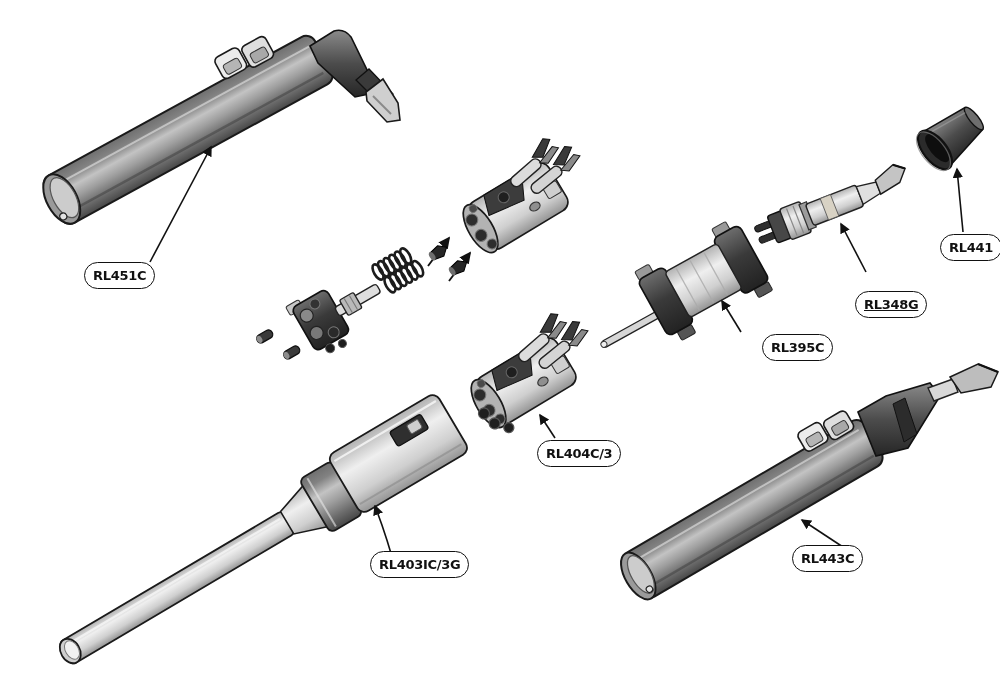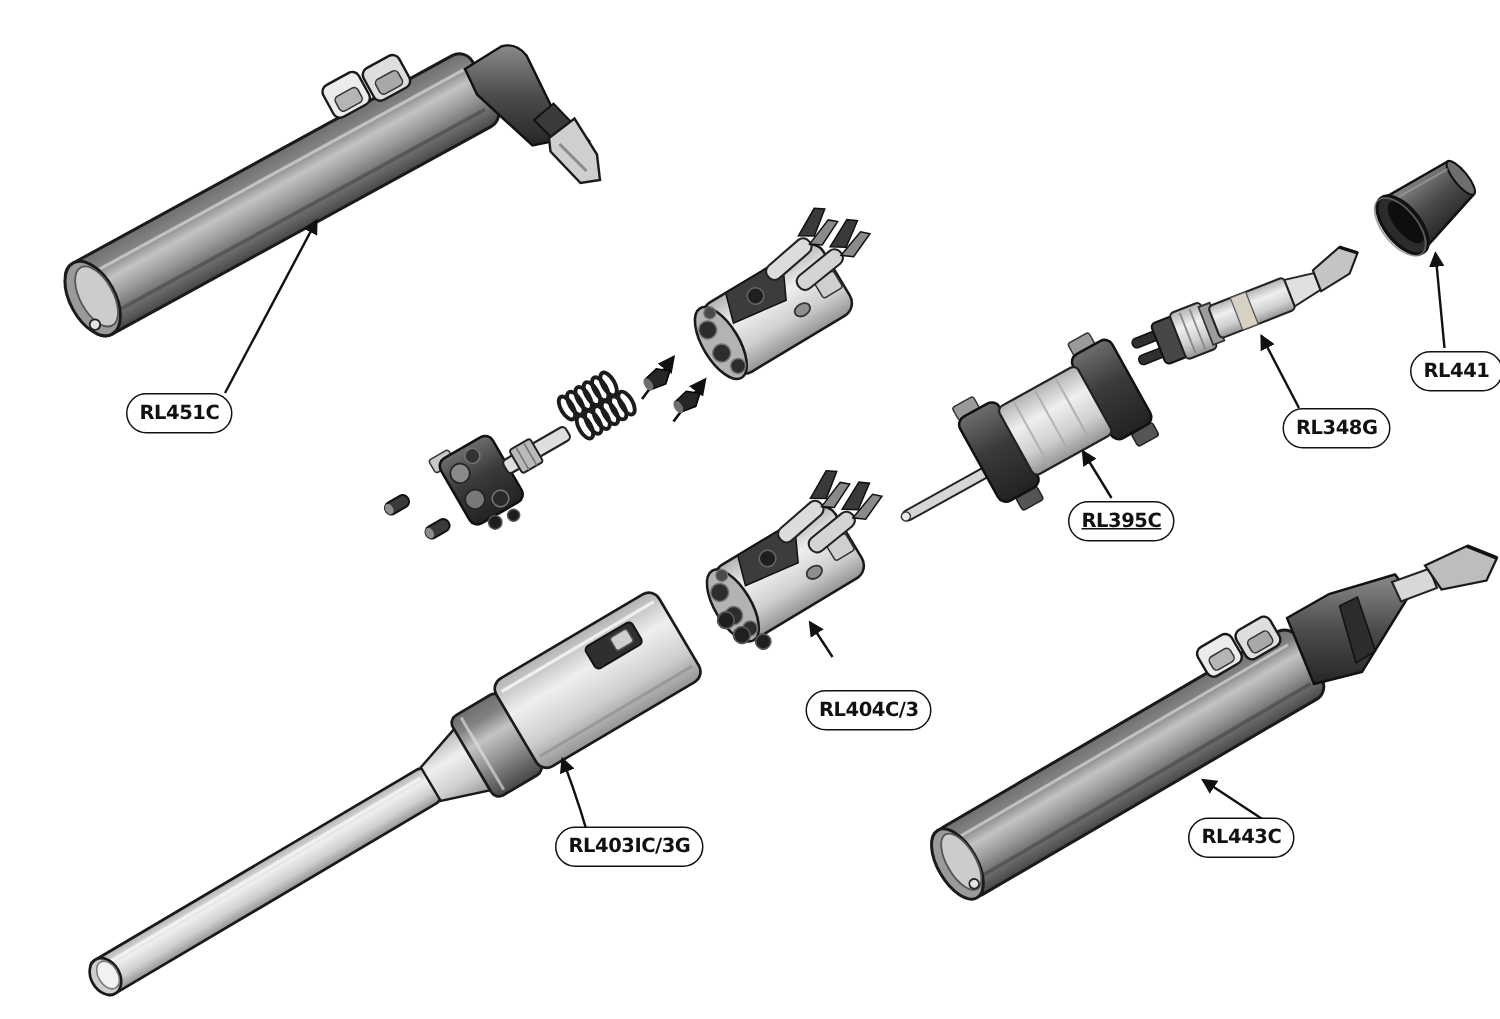--- a/index.html
+++ b/index.html
@@ -235,19 +235,19 @@
     <path d="M866,272 L841,224" marker-end="url(#arr)"></path>
     <path d="M741,332 L722,301" marker-end="url(#arr)"></path>
     <path d="M555,438 L540,415" marker-end="url(#arr)"></path>
     <path d="M397,575 Q388,540 375,506" marker-end="url(#arr)"></path>
     <path d="M843,547 L802,520" marker-end="url(#arr)"></path>
   </g>
 </svg>
 
 <div class="part-label" style="left:84px;top:262px;text-align:center;">RL451C</div>
 <div class="part-label" style="left:940px;top:234px;">RL441</div>
-<div class="part-label" style="left:855px;top:272px;">RL348G</div>
-<div class="part-label" style="left:712px;top:334px;text-decoration:underline;">RL395C</div>
-<div class="part-label" style="left:537px;top:460px;">RL404C/3</div>
+<div class="part-label" style="left:855px;top:291px;text-decoration:underline;">RL348G</div>
+<div class="part-label" style="left:762px;top:334px;">RL395C</div>
+<div class="part-label" style="left:537px;top:440px;">RL404C/3</div>
 <div class="part-label" style="left:370px;top:551px;">RL403IC/3G</div>
 <div class="part-label" style="left:792px;top:545px;">RL443C</div>
 
 </div>
 
 </body></html>

